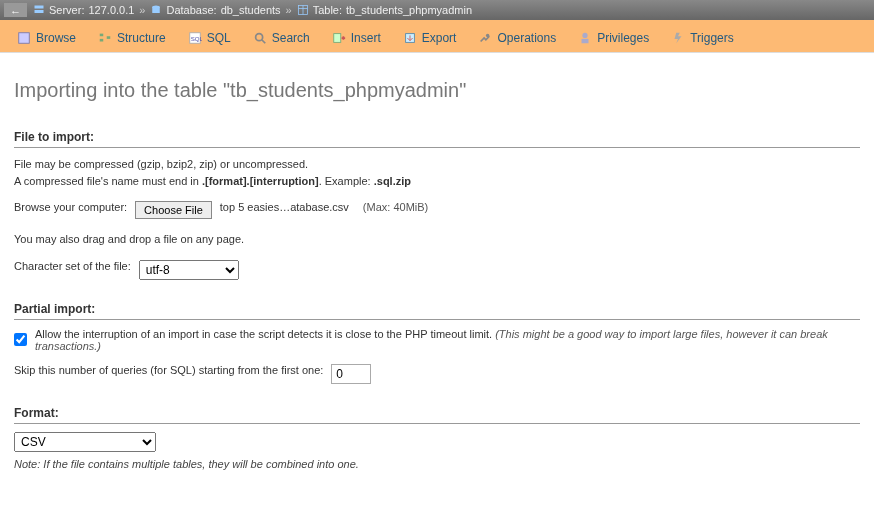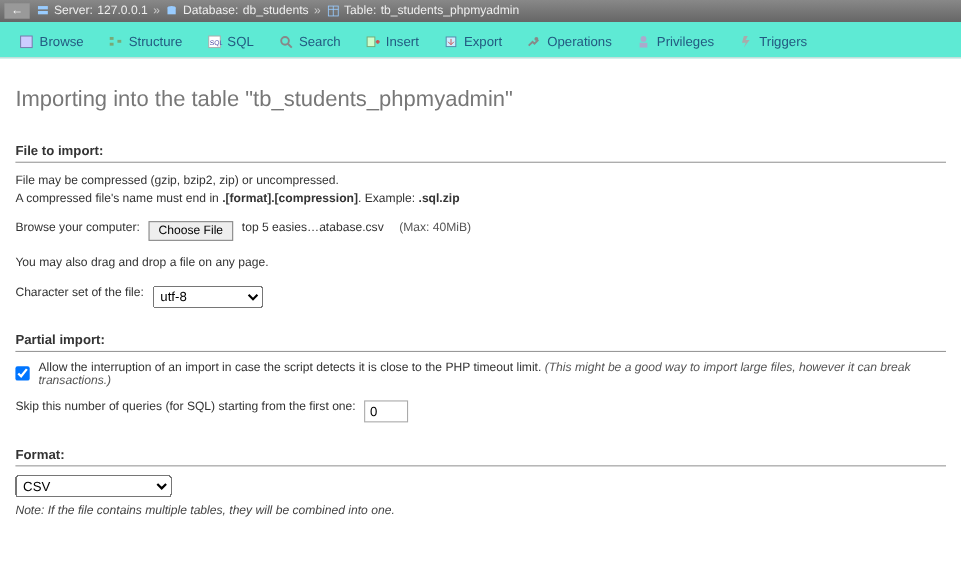--- a/index.html
+++ b/index.html
@@ -2,21 +2,21 @@
 <html><head>
 <meta charset="utf-8">
 <style>
 * { box-sizing: border-box; margin: 0; padding: 0; }
 body { font-family: sans-serif; font-size: 12px; color: #333; background: #fff; width: 874px; }
 .breadcrumb-bar { background: linear-gradient(#888, #666); color: #fff; font-size: 11px; height: 20px; display: flex; align-items: center; padding: 0 4px; }
 .breadcrumb-bar .back { background: #999; padding: 1px 6px; margin-right: 6px; cursor: pointer; }
 .bc-item { display: inline-flex; gap: 4px; color: #eee; text-decoration: none; cursor: pointer; }
 .bc-sep { margin: 0 5px; color: #ccc; }
 .bc-icon { width: 12px; height: 12px; display: inline-block; }
-.tabs { background: #5eead4; border-bottom: 1px solid #ddd; display: flex; padding: 4px 6px 0 6px; gap: 0; }
+.tabs { background: #fdba74; border-bottom: 1px solid #ddd; display: flex; padding: 4px 6px 0 6px; gap: 0; }
 .tab { padding: 6px 10px; cursor: pointer; display: flex; align-items: center; gap: 5px; color: #235a81; font-size: 12px; border: 1px solid transparent; }
 .tab.active { background: #fff; border: 1px solid #ccc; border-bottom-color: #fff; border-radius: 3px 3px 0 0; color: #235a81; font-weight: bold; }
 .tab-icon { width: 14px; height: 14px; }
 .content { padding: 12px 14px; }
 h2.page-title { font-size: 20px; color: #777; font-weight: normal; margin: 14px 0 28px 0; }
 .section-header { font-weight: bold; border-bottom: 1px solid #999; padding-bottom: 3px; margin-bottom: 8px; font-size: 12px; color: #333; }
 .section { margin-bottom: 22px; }
 .helptext { font-size: 11px; color: #333; line-height: 1.5; }
 .row { margin: 12px 0; display: flex; align-items: flex-start; gap: 8px; font-size: 11px; }
 .choose-btn { font-size: 11px; padding: 2px 8px; border: 1px solid #888; background: #eee; cursor: pointer; }
@@ -129,21 +129,21 @@
     </div>
 </div>
 
 <div class="content">
   <h2 class="page-title">Importing into the table "tb_students_phpmyadmin"</h2>
 
   <div class="section">
     <div class="section-header">File to import:</div>
     <div class="helptext">File may be compressed (gzip, bzip2, zip) or uncompressed.</div>
     <div class="helptext">
-      <span>A compressed file's name must end in </span><b>.[format].[compression]</b><span>. Example: </span><b>.sql.zip</b>
+      <span>A compressed file's name must end in </span><b>.[format].[interruption]</b><span>. Example: </span><b>.sql.zip</b>
     </div>
     <div class="row">
       <span>Browse your computer:</span>
       <button class="choose-btn">Choose File</button>
       <span class="file-desc">top 5 easies…atabase.csv</span>
       <span class="max">(Max: 40MiB)</span>
     </div>
     <div class="helptext">You may also drag and drop a file on any page.</div>
     <div class="row">
       <span>Character set of the file:</span>

